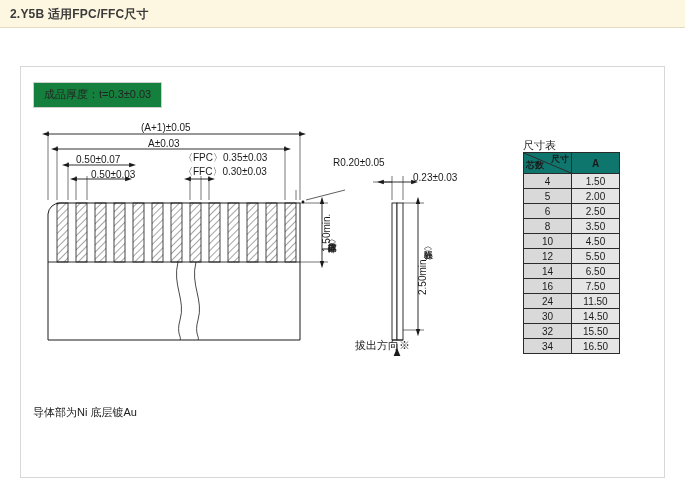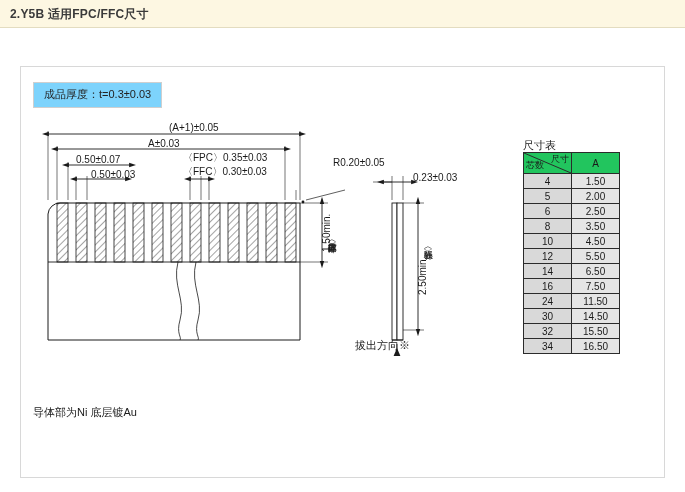--- a/index.html
+++ b/index.html
@@ -50,21 +50,21 @@
     border: 1px solid #d8d8d8;
     box-sizing: border-box;
     background: #fff;
   }
   
   .note-box {
     position: absolute;
     left: 33px;
     top: 82px;
     padding: 4px 10px 5px 10px;
-    background: #7dd3fc;
+    background: #15803d;
     border: 1px solid #cfcfcf;
     font-size: 11px;
     color: #232323;
     box-sizing: border-box;
   }
   
   .lbl {
     position: absolute;
     font-size: 10px;
     color: #1a1a1a;
@@ -114,23 +114,24 @@
     width: 47px;
     height: 14px;
     text-align: center;
     padding: 0;
     font-weight: normal;
     color: #1a1a1a;
     background: #e5e5e5;
   }
   table.dim td.shaded { background: #d9d9d9; }
   table.dim th.hdr {
-    background: #22c55e;
+    background: #0f766e;
     position: relative;
     height: 20px;
+    font-weight: bold;
   }
   .hdr-cell {
     position: relative;
     width: 47px;
     height: 20px;
   }
   .hdr-cell .lt {
     position: absolute;
     left: 2px;
     bottom: 1px;
@@ -250,21 +251,21 @@
         <line x1="403" y1="203" x2="424" y2="203"></line>
         <line x1="403" y1="330" x2="424" y2="330"></line>
       </g>
       <line x1="418" y1="203" x2="418" y2="330" marker-start="url(#arrS)" marker-end="url(#arrE)"></line>
 
       <line x1="397" y1="344" x2="397" y2="352" stroke-width="0.8"></line>
       <path d="M397,356 L393.6,348 L400.4,348 Z" fill="#1a1a1a" stroke="none" transform="rotate(180 397 352)"></path>
     </g>
   </svg>
 
-  <div class="lbl" style="left:141px; top:122px;margin-left:28px;">(A+1)±0.05</div>
+  <div class="lbl" style="left:141px; top:122px;">(A+1)±0.05</div>
   <div class="lbl" style="left:148px; top:138px;">A±0.03</div>
   <div class="lbl" style="left:76px; top:154px;">0.50±0.07</div>
   <div class="lbl" style="left:91px; top:169px;">0.50±0.03</div>
   <div class="lbl" style="left:183px; top:152px;">〈FPC〉0.35±0.03</div>
   <div class="lbl" style="left:183px; top:166px;">〈FFC〉0.30±0.03</div>
   <div class="lbl" style="left:333px; top:157px;">R0.20±0.05</div>
   <div class="lbl" style="left:413px; top:172px;">0.23±0.03</div>
 
   <div class="lbl vert-rot" style="left:321px; top:252px;">1.50min.</div>
   <div class="lbl vert" style="left:327px; top:236px; font-size:9px;">〈导体露出部〉</div>

